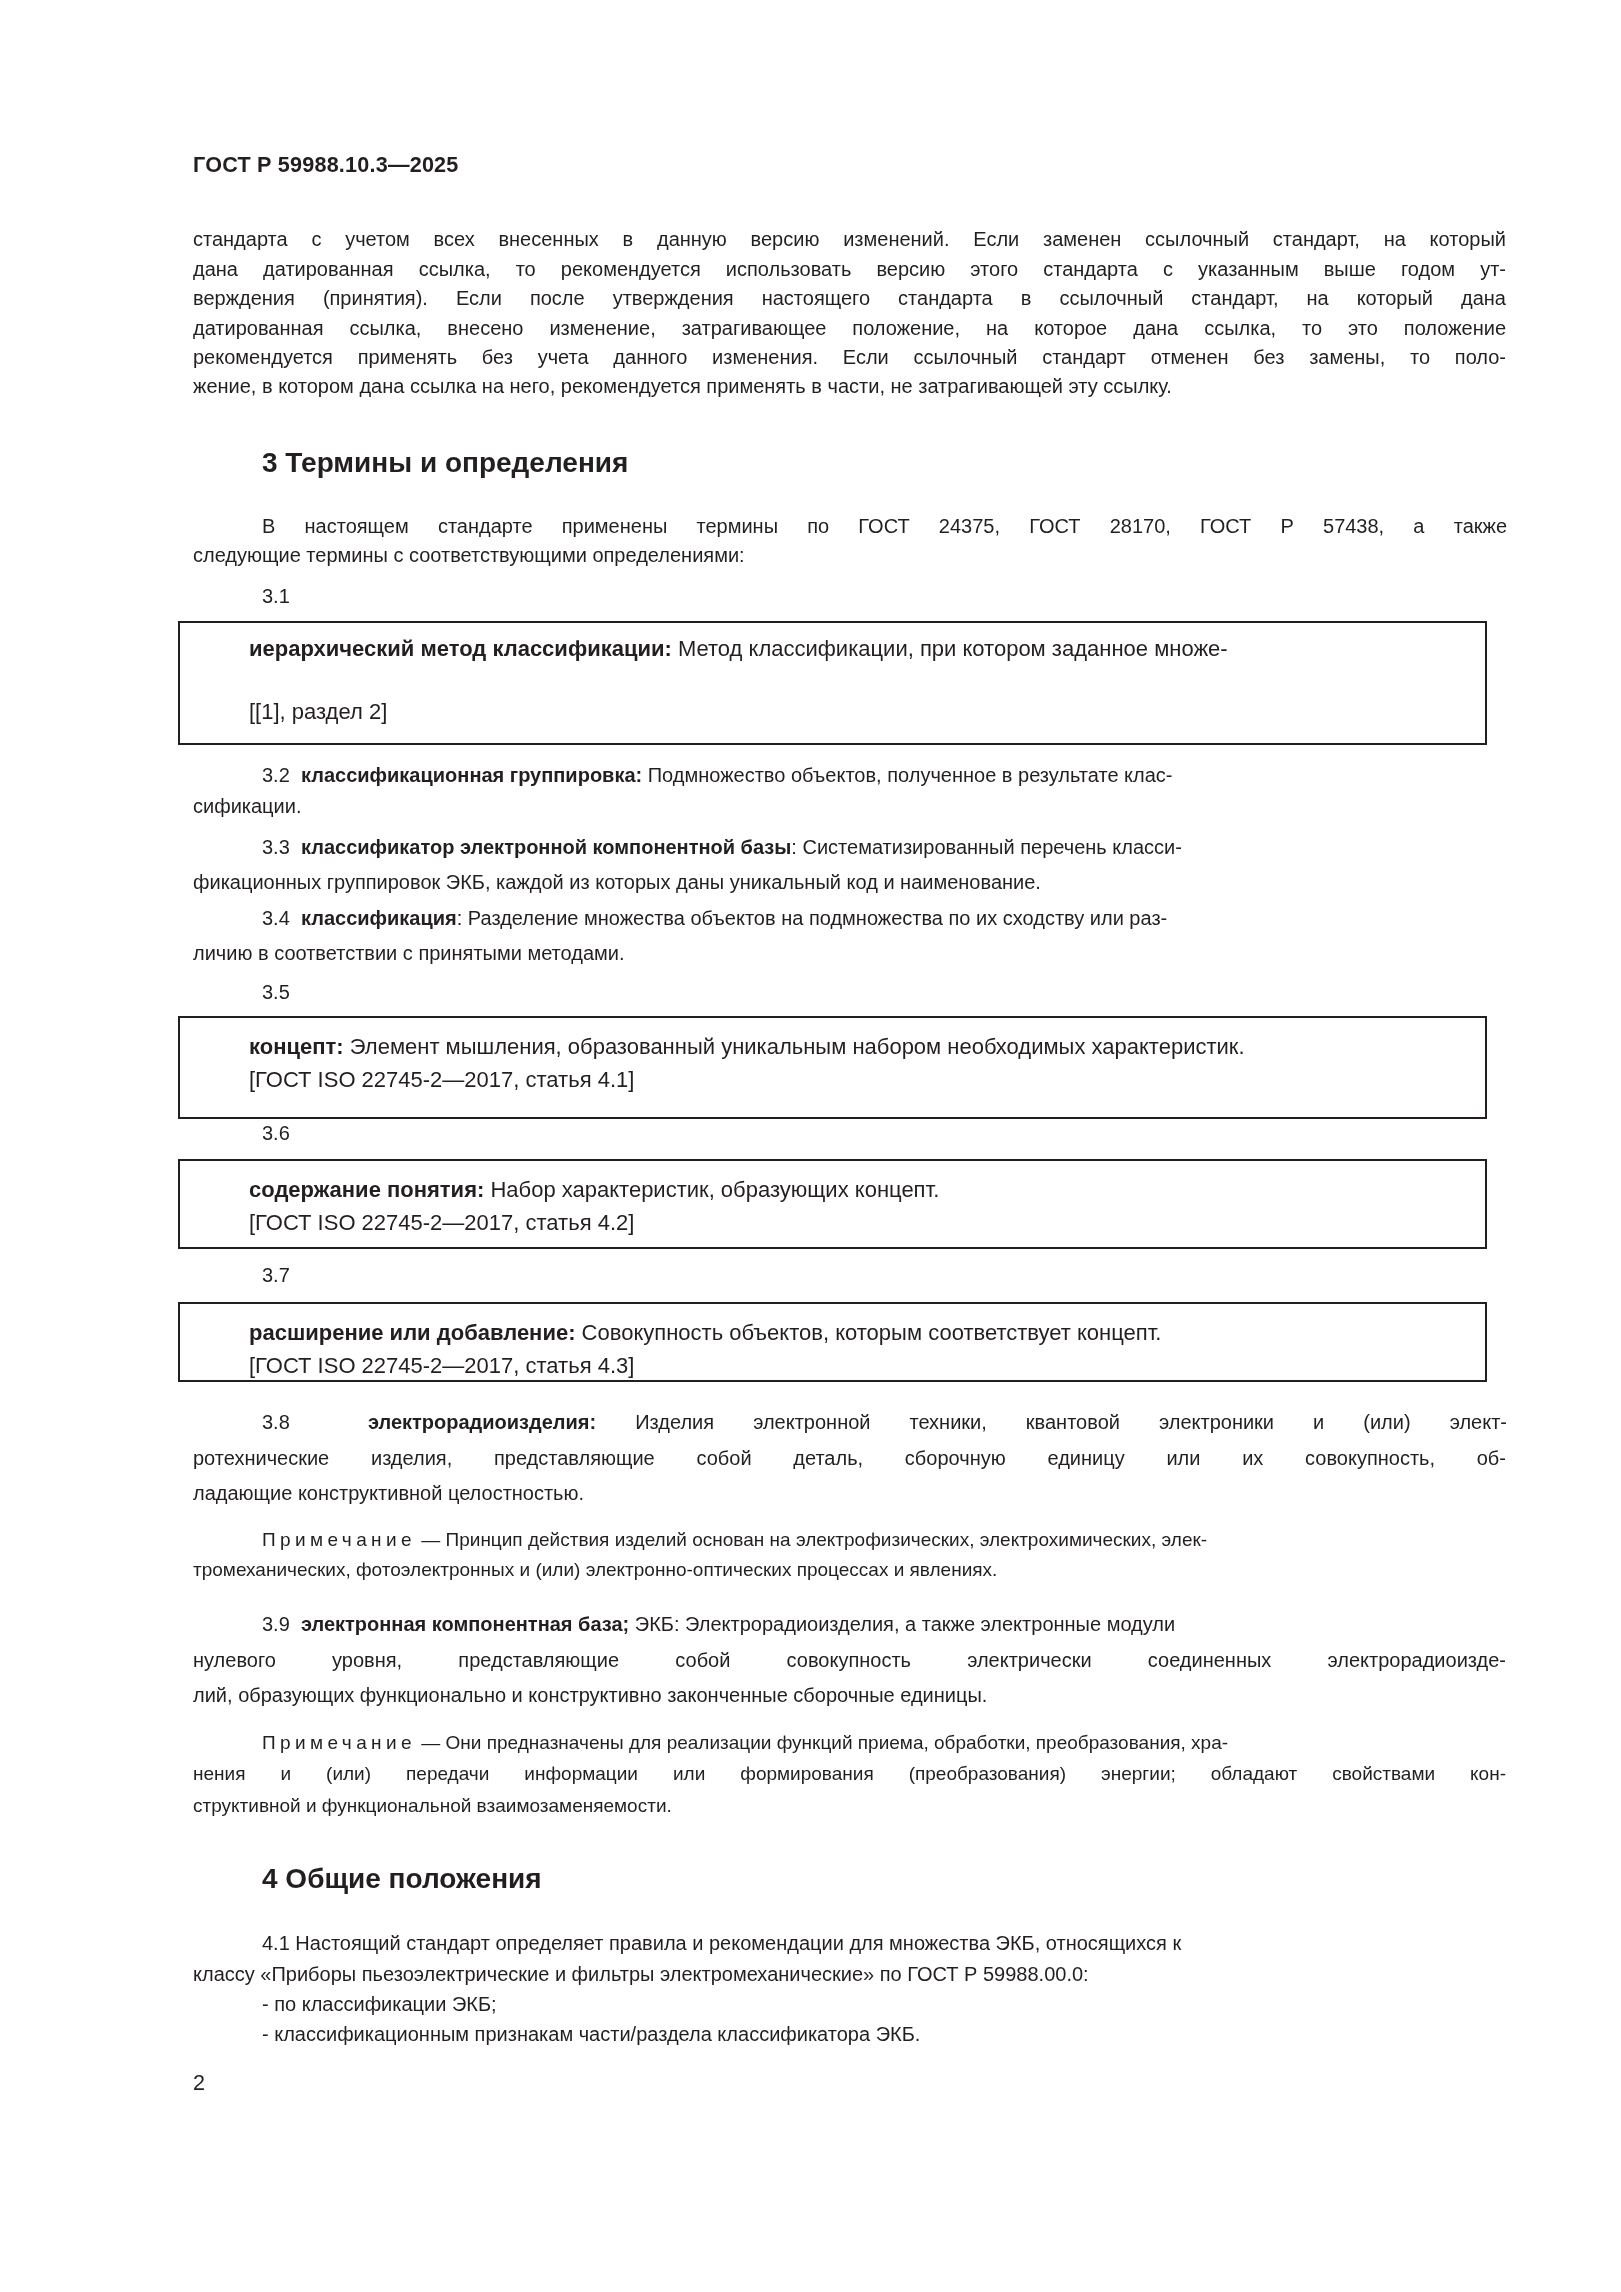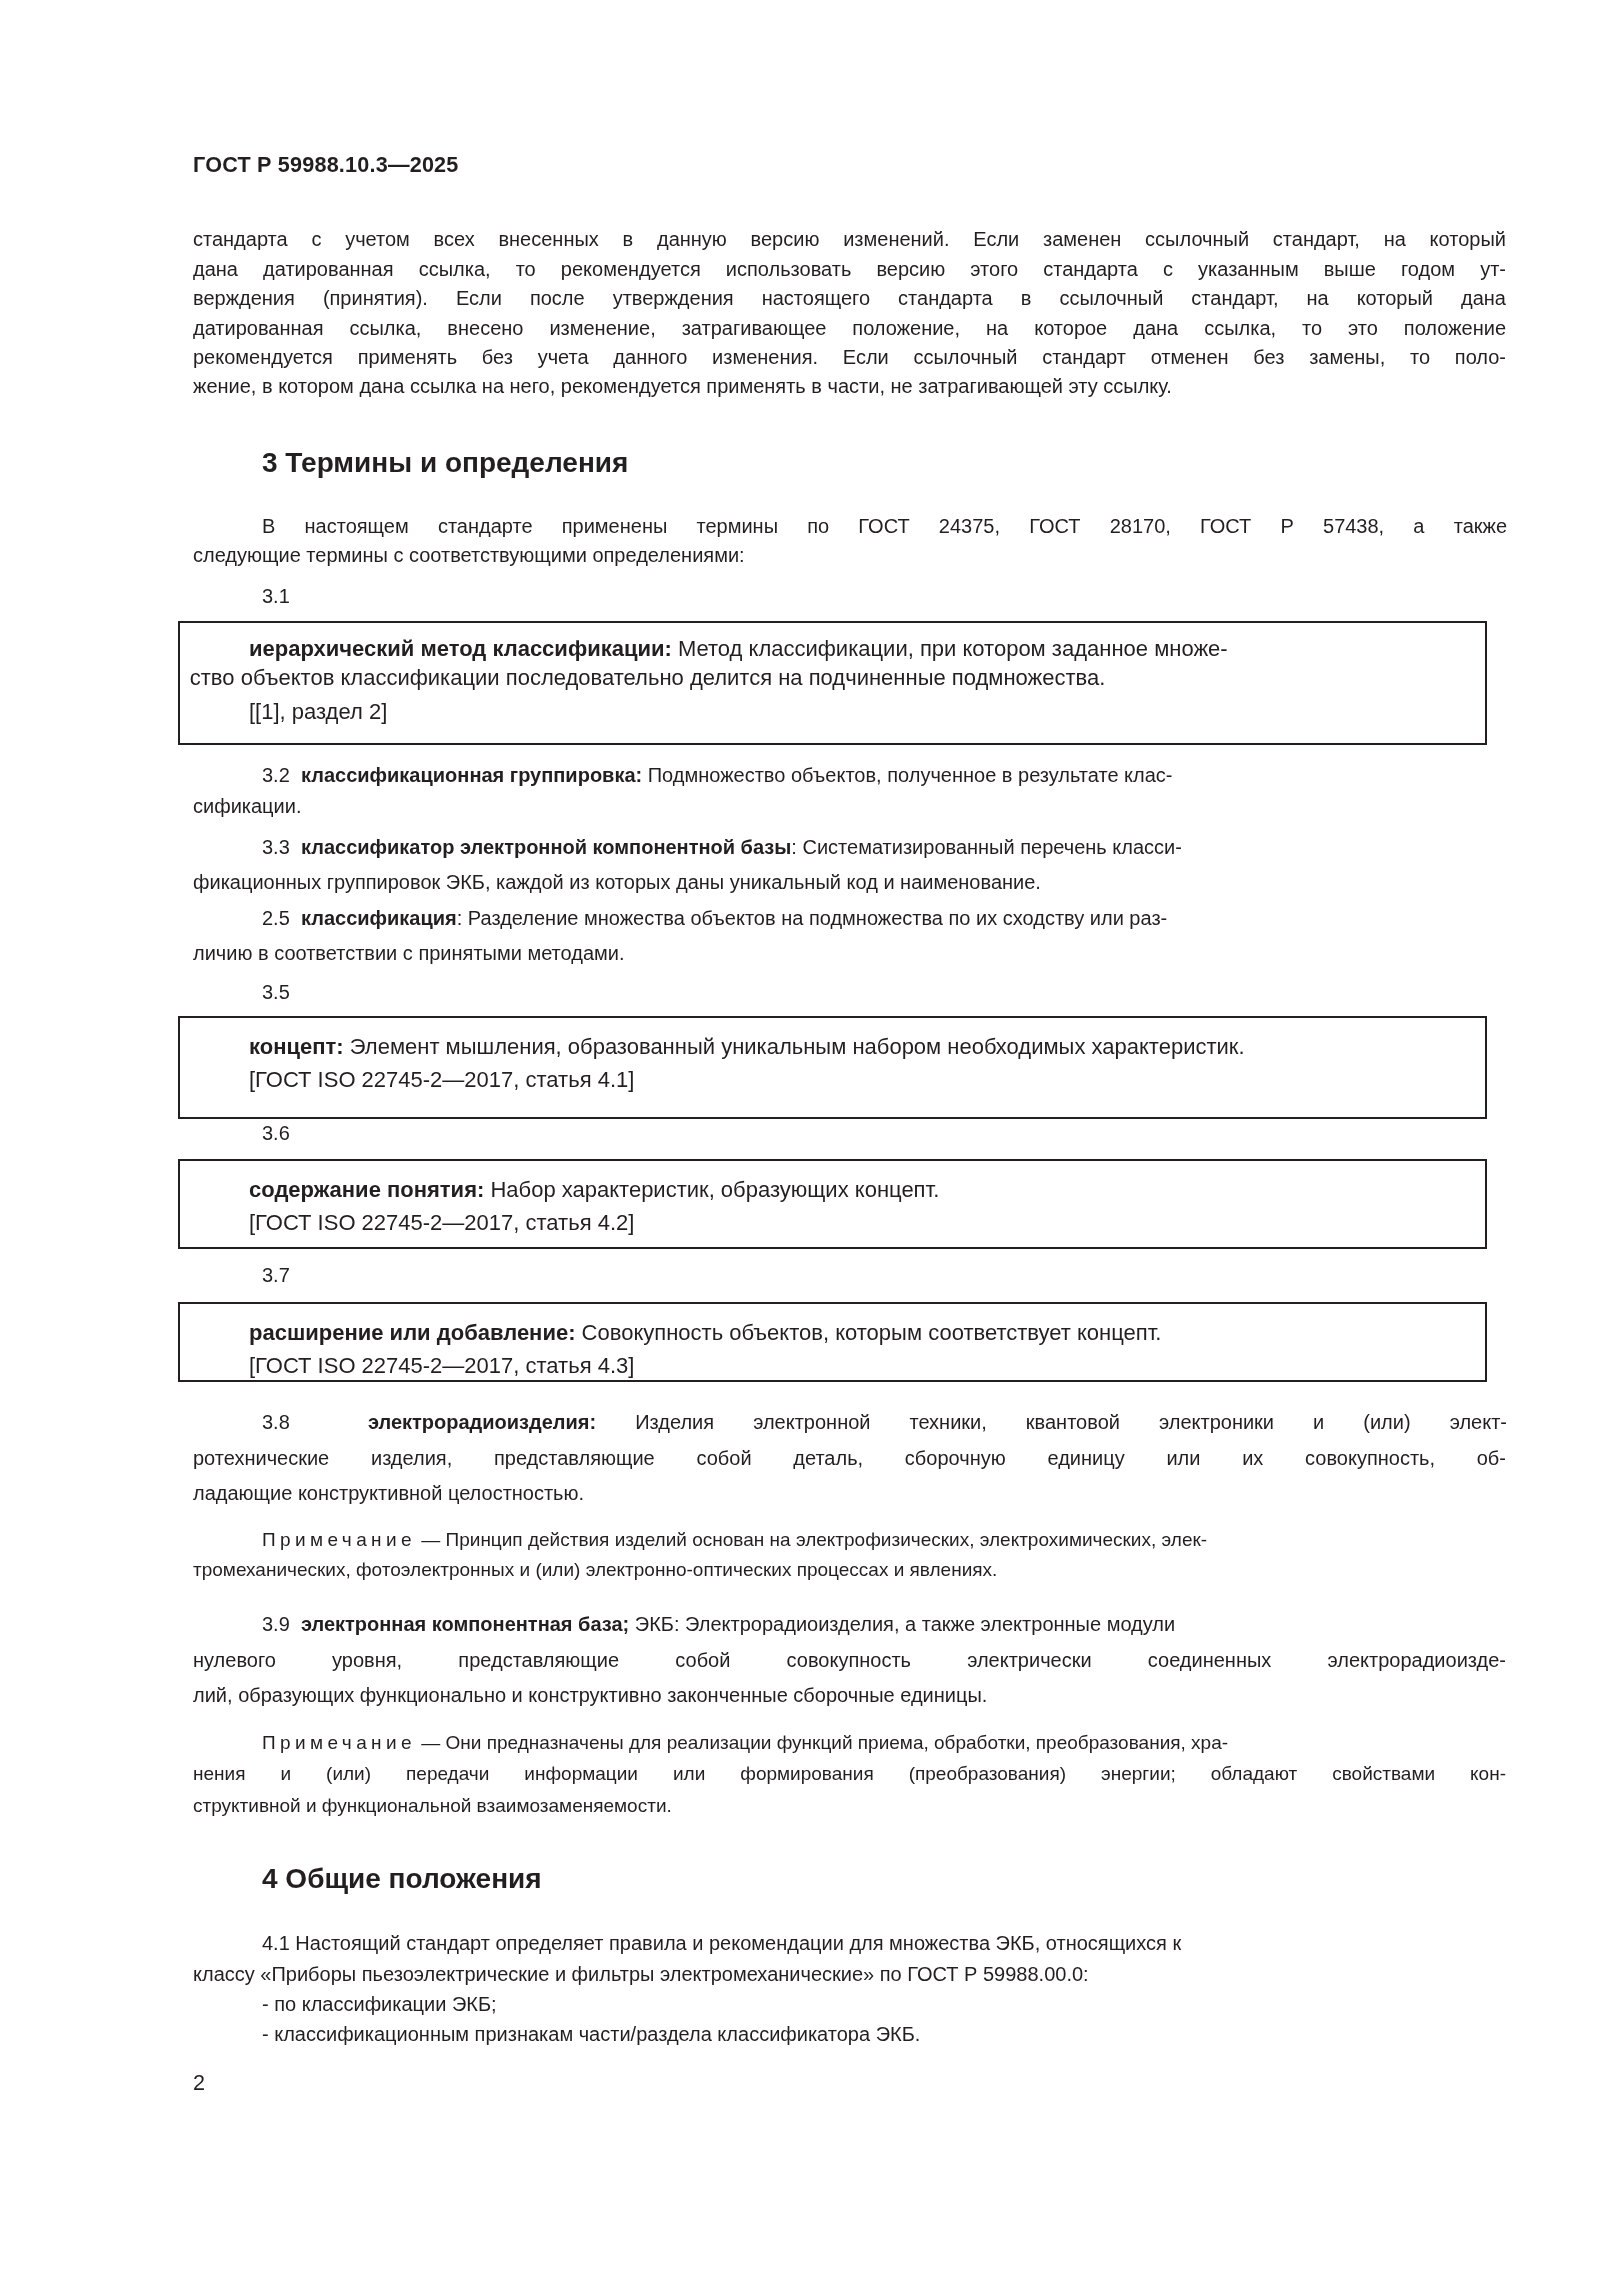--- a/index.html
+++ b/index.html
@@ -42,38 +42,37 @@
 
 <div class="h2" style="top:447px">3 Термины и определения</div>
 <div class="line indent justify" style="top:512px">В настоящем стандарте применены термины по ГОСТ 24375, ГОСТ 28170, ГОСТ Р 57438, а также</div>
 <div class="line" style="top:541px">следующие термины с соответствующими определениями:</div>
 
 <div class="line indent" style="top:582px">3.1</div>
 <div class="box" style="top:621px; height:124px">
   <div class="bl first" style="top:10.8px; display:flex; justify-content:space-between;">
     <span><b>иерархический метод классификации:</b><span> Метод классификации, при котором заданное множе-</span></span>
   </div>
-  <div class="bl full" style="top:40px">ство объектов классификации последовательно делится на подчиненные подмножества.</div>
   <div class="bl" style="top:74px">[[1], раздел 2]</div>
 </div>
 
 <div class="line indent" style="top:761px">
   <span>3.2</span>&nbsp;
   <b>классификационная группировка:</b><span> Подмножество объектов, полученное в результате клас-</span>
 </div>
 <div class="line" style="top:792px">сификации.</div>
 
 <div class="line indent" style="top:833px">
   <span>3.3</span>&nbsp;
   <b>классификатор электронной компонентной базы</b><span>: Систематизированный перечень класси-</span>
 </div>
 <div class="line" style="top:868px">фикационных группировок ЭКБ, каждой из которых даны уникальный код и наименование.</div>
 
 <div class="line indent" style="top:904px">
-  <span>2.5</span>&nbsp;
+  <span>3.4</span>&nbsp;
   <b>классификация</b><span>: Разделение множества объектов на подмножества по их сходству или раз-</span>
 </div>
 <div class="line" style="top:939px">личию в соответствии с принятыми методами.</div>
 
 <div class="line indent" style="top:978px">3.5</div>
 <div class="box" style="top:1016px; height:103px">
   <div class="bl" style="top:13.7px">
     <b>концепт:</b><span> Элемент мышления, образованный уникальным набором необходимых характеристик.</span>
   </div>
   <div class="bl" style="top:47px">[ГОСТ ISO 22745-2—2017, статья 4.1]</div>

